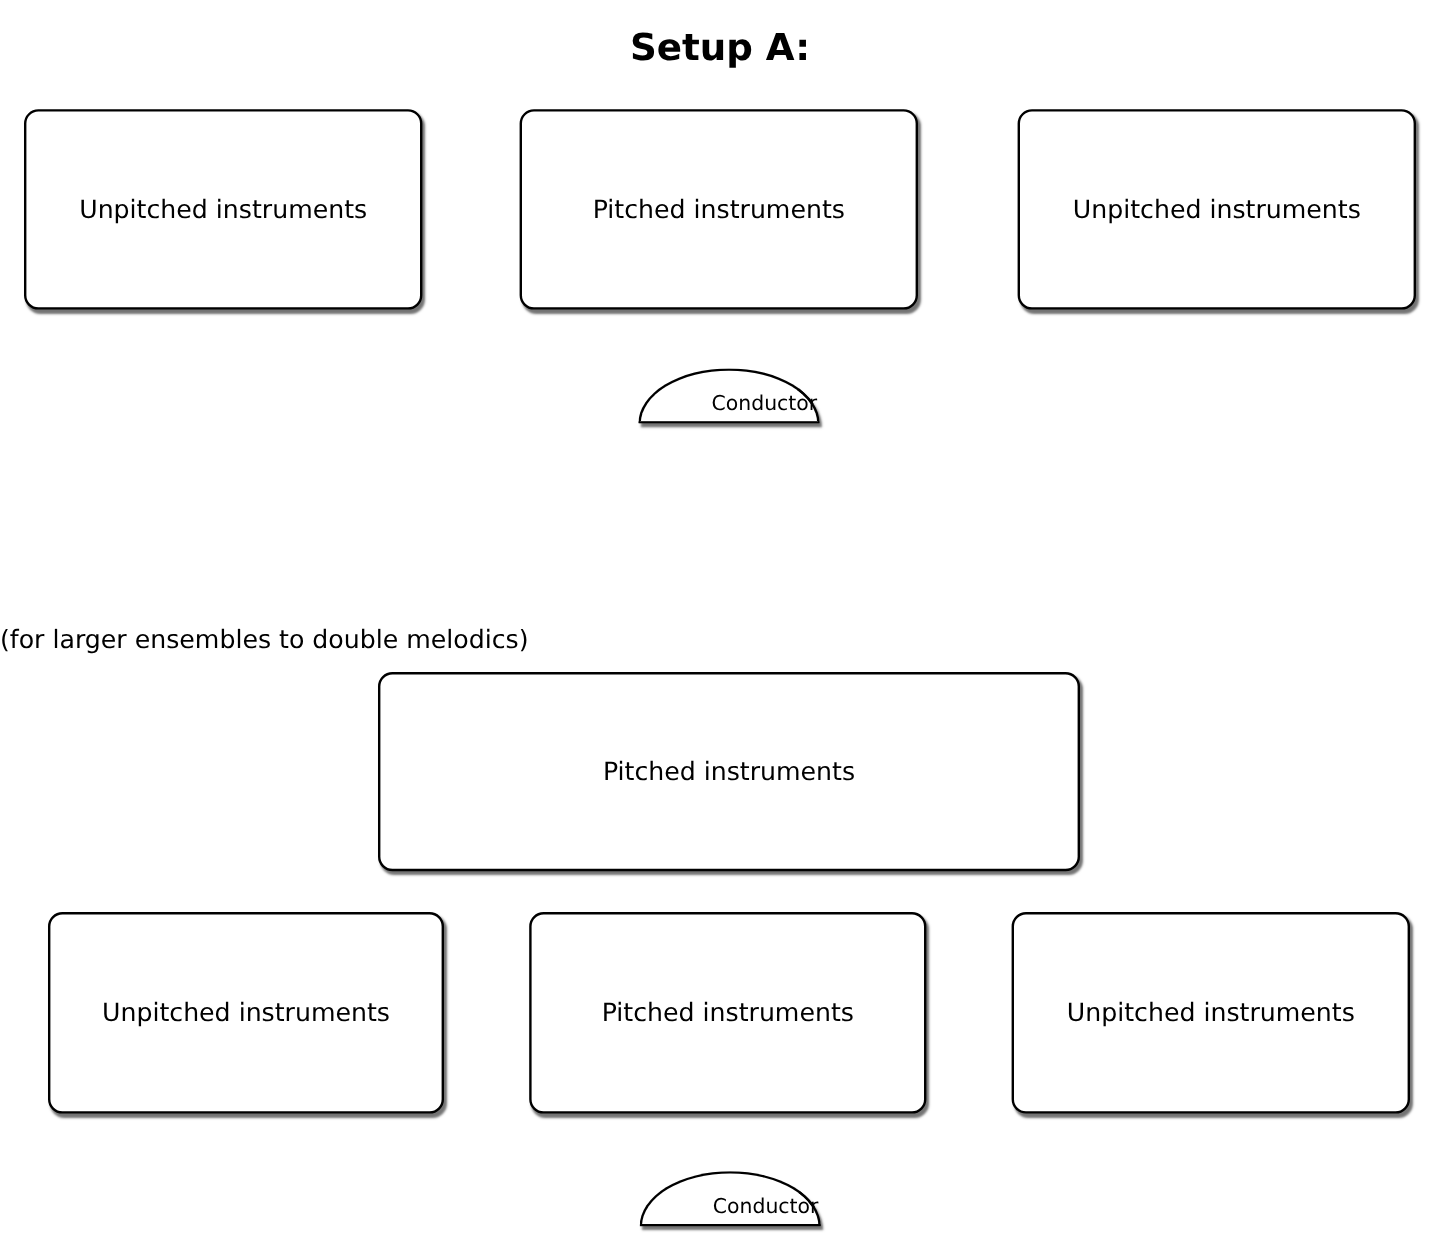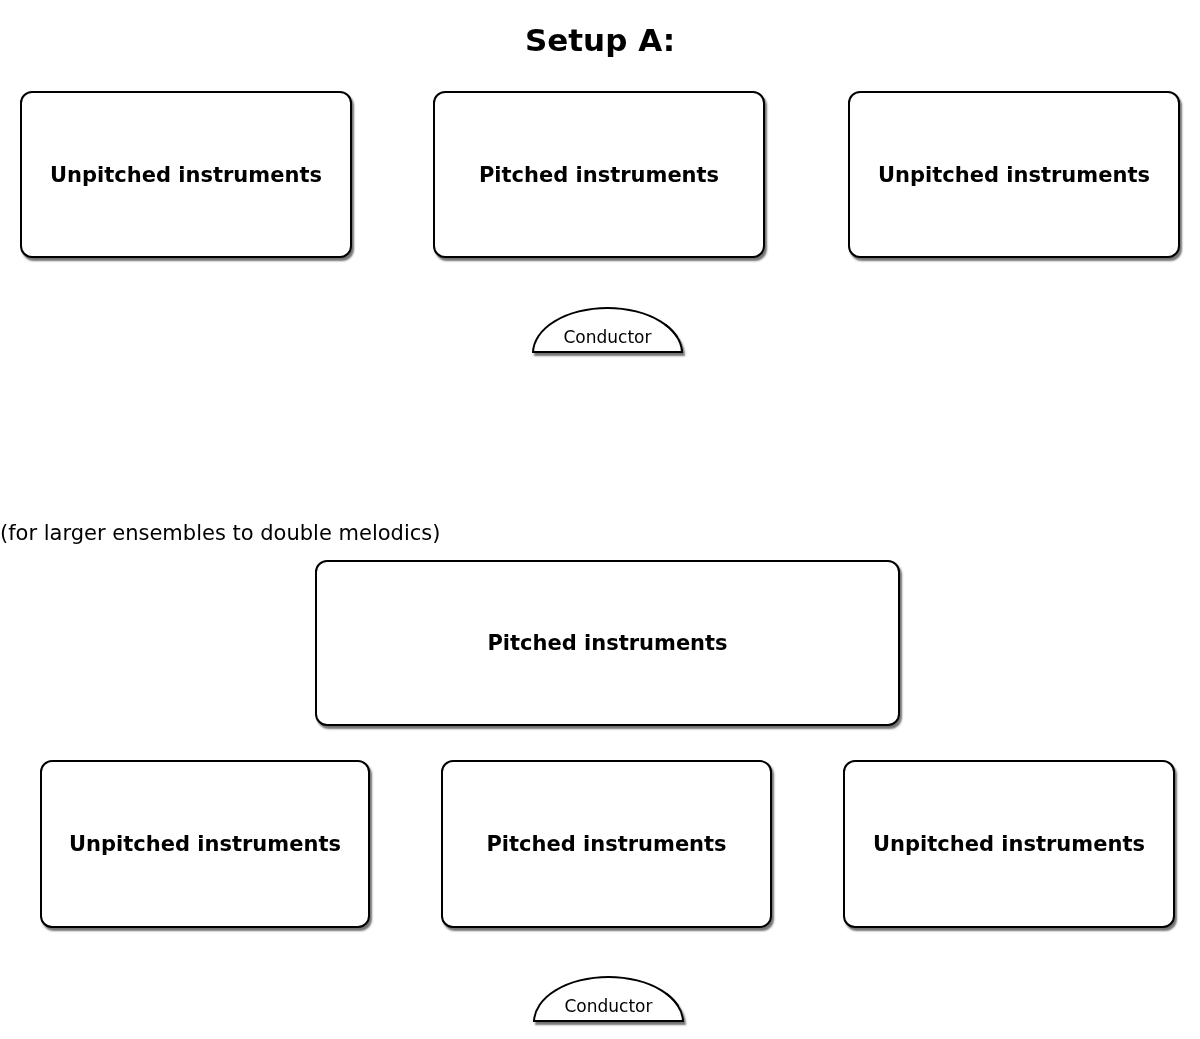--- a/index.html
+++ b/index.html
@@ -37,34 +37,33 @@
     box-sizing: border-box;
     background: #ffffff;
     border: 2px solid #000000;
     border-radius: 12px;
     box-shadow: 2px 3px 2px rgba(0,0,0,0.55);
     display: flex;
     align-items: center;
     justify-content: center;
     text-align: center;
     font-size: 21px;
-    font-weight: bold;
   }
   .conductor {
     position: absolute;
     box-sizing: border-box;
     width: 151px;
     height: 46px;
     background: #ffffff;
     border: 2px solid #000000;
     border-radius: 50% 50% 0 0 / 100% 100% 0 0;
     box-shadow: 2px 3px 2px rgba(0,0,0,0.55);
     display: flex;
     align-items: flex-end;
-    justify-content: center;
+    justify-content: flex-end;
     padding-bottom: 4px;
     font-size: 17px;
   }
 </style>
 </head>
 <body>
 
 <div class="canvas">
 
   <div class="title" style="top:22px">Setup A:</div>

